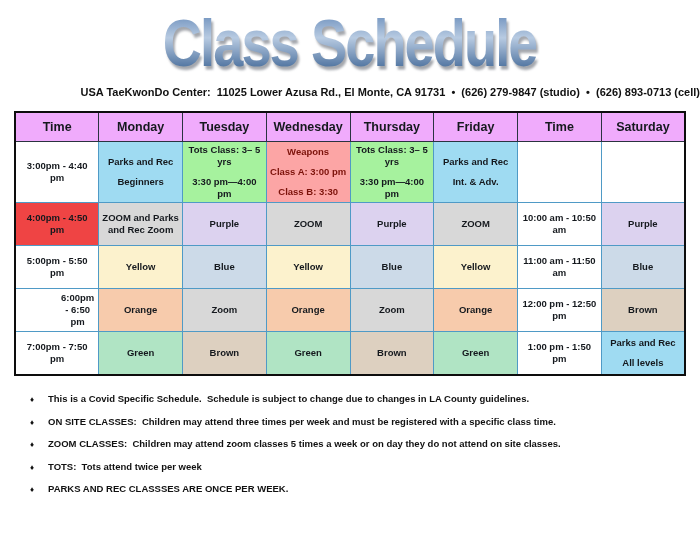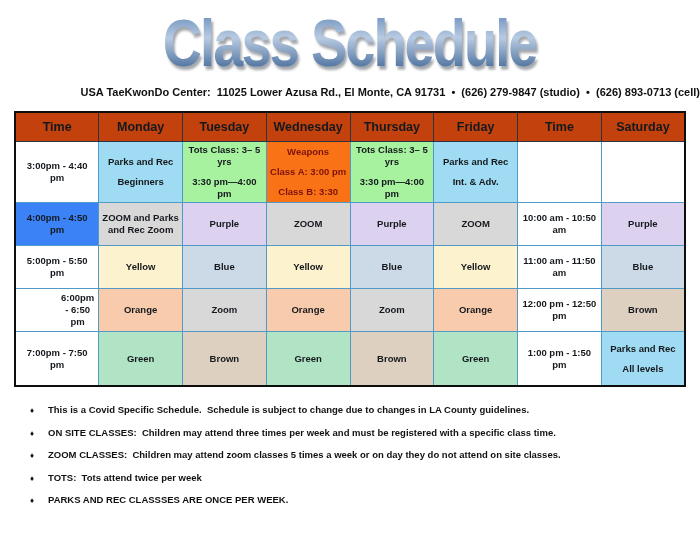--- a/index.html
+++ b/index.html
@@ -45,37 +45,37 @@
   }
   table.schedule col { width: 12.5%; }
   table.schedule th {
     height: 30px;
     font-size: 12.5px;
     font-weight: bold;
     color: #15191e;
     text-align: center;
     vertical-align: middle;
     border: 1px solid #2a3340;
-    background: #c2410c;
+    background: #f0abfc;
   }
   table.schedule td {
     font-size: 9.5px;
     font-weight: bold;
     text-align: center;
     vertical-align: middle;
     border: 1px solid #4f9ac6;
     padding: 2px 3px;
     line-height: 1.25;
   }
   table.schedule { border: 2px solid #0d0d0d; }
   tbody tr:nth-child(1) { height: 59px; }
   tbody tr:nth-child(2) { height: 43px; }
   tbody tr:nth-child(3) { height: 43px; }
   tbody tr:nth-child(4) { height: 43px; }
-  tbody tr:nth-child(5) { height: 55px; }
+  tbody tr:nth-child(5) { height: 44px; }
   td .cell-line + .cell-line { margin-top: 8px; }
   td.time-cell { font-size: 10px; color: #15191e; }
 
   
   .notes { list-style: none; margin: 17px 0 0 30px; }
   .notes li {
     display: flex;
     align-items: baseline;
     margin-bottom: 11.5px;
   }
@@ -132,38 +132,38 @@
               <div class="cell-line">3:00pm - 4:40 pm</div>
             </td>
             <td style="background: rgb(159, 219, 242); color: rgb(21, 25, 30);">
               <div class="cell-line">Parks and Rec</div>
               <div class="cell-line">Beginners</div>
             </td>
             <td style="background: rgb(166, 242, 158); color: rgb(21, 25, 30);">
               <div class="cell-line">Tots Class: 3– 5 yrs</div>
               <div class="cell-line">3:30 pm—4:00 pm</div>
             </td>
-            <td style="background: #f97316; color: rgb(124, 18, 10);">
+            <td style="background: #fca5a5; color: rgb(124, 18, 10);">
               <div class="cell-line">Weapons</div>
               <div class="cell-line">Class A: 3:00 pm</div>
               <div class="cell-line">Class B: 3:30</div>
             </td>
             <td style="background: rgb(166, 242, 158); color: rgb(21, 25, 30);">
               <div class="cell-line">Tots Class: 3– 5 yrs</div>
               <div class="cell-line">3:30 pm—4:00 pm</div>
             </td>
             <td style="background: rgb(159, 219, 242); color: rgb(21, 25, 30);">
               <div class="cell-line">Parks and Rec</div>
               <div class="cell-line">Int. &amp; Adv.</div>
             </td>
             <td class="time-cell" style="background: rgb(255, 255, 255); color: rgb(21, 25, 30);"></td>
             <td style="background: rgb(255, 255, 255); color: rgb(21, 25, 30);"></td>
           </tr>
           <tr>
-            <td class="time-cell" style="background: #3b82f6; color: rgb(21, 25, 30);">
+            <td class="time-cell" style="background: #ef4444; color: rgb(21, 25, 30);">
               <div class="cell-line">4:00pm - 4:50 pm</div>
             </td>
             <td style="background: rgb(216, 216, 216); color: rgb(21, 25, 30); margin-left: 36px;">
               <div class="cell-line">ZOOM and Parks and Rec Zoom</div>
             </td>
             <td style="background: rgb(220, 210, 239); color: rgb(21, 25, 30);">
               <div class="cell-line">Purple</div>
             </td>
             <td style="background: rgb(216, 216, 216); color: rgb(21, 25, 30);">
               <div class="cell-line">ZOOM</div>

